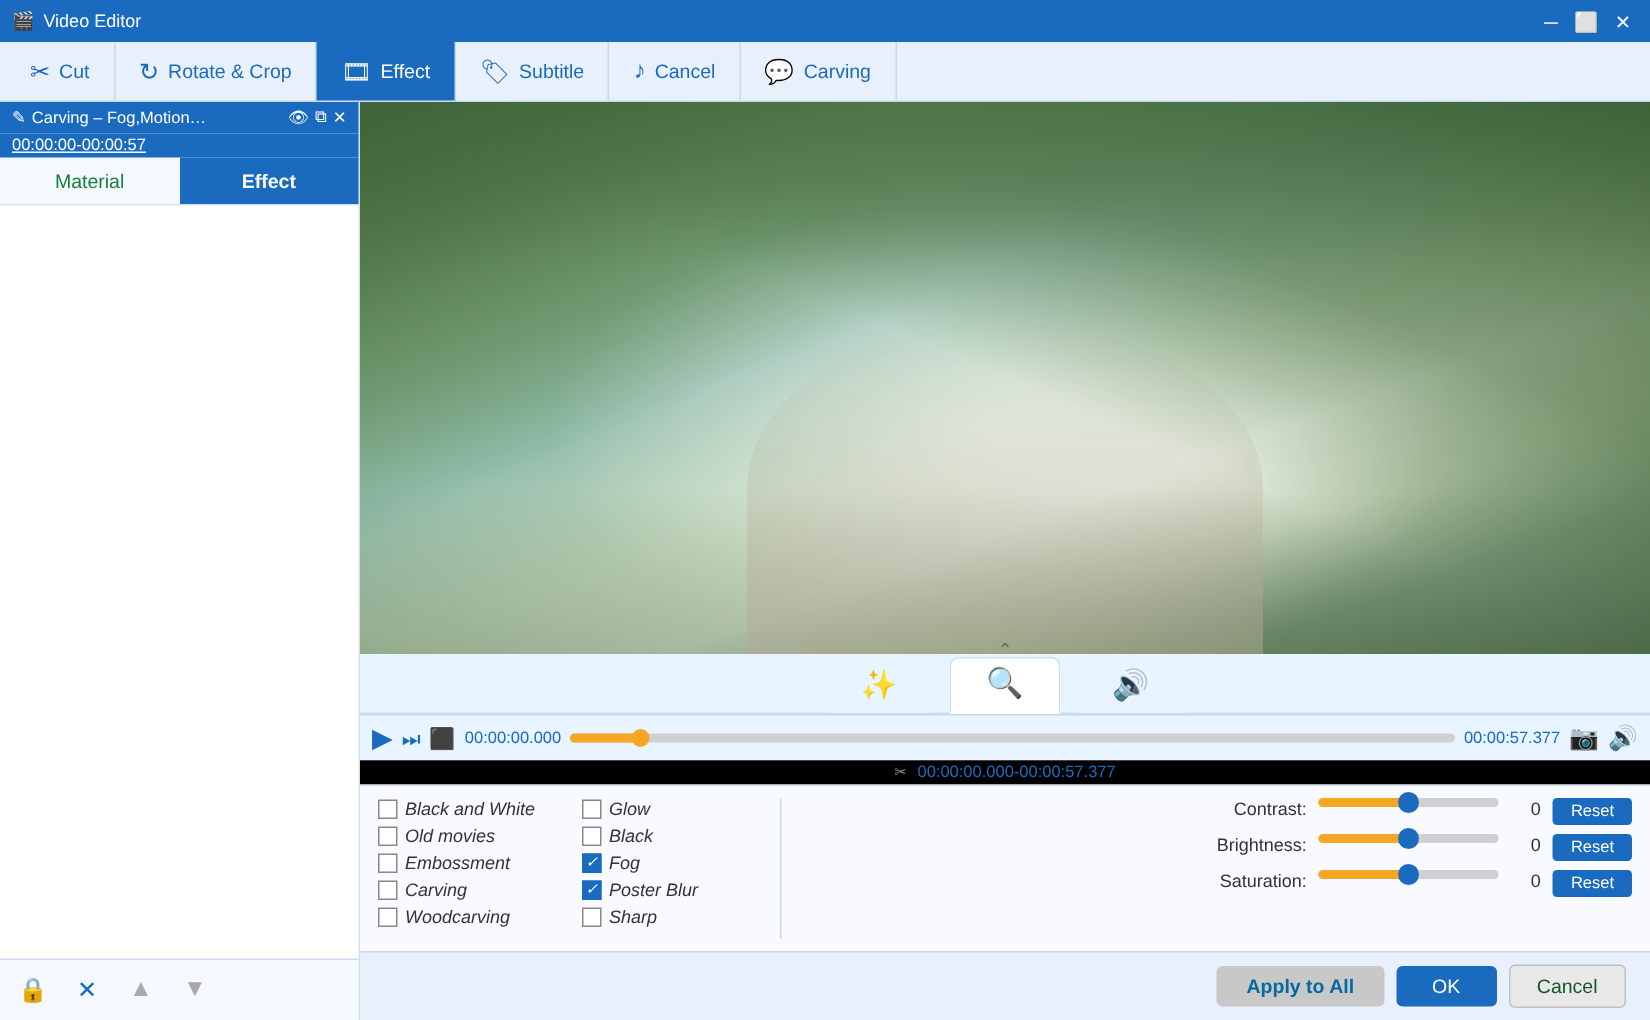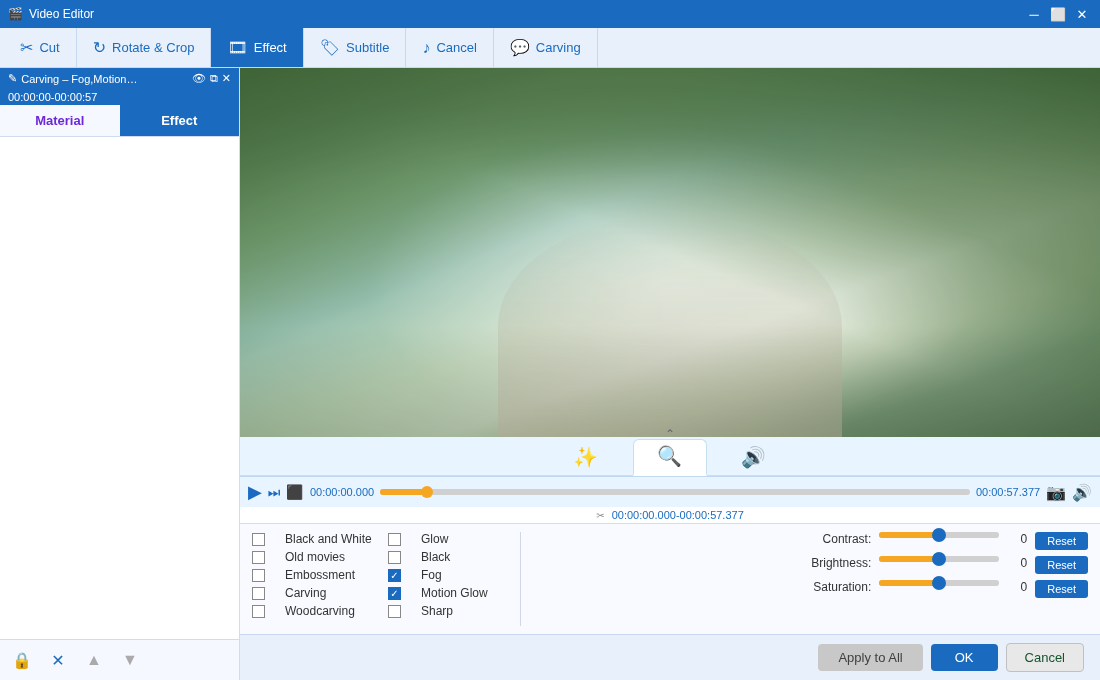--- a/index.html
+++ b/index.html
@@ -63,22 +63,21 @@
     .sidebar-tabs {
       display: flex;
       border-bottom: 1px solid #d0ddf0;
     }
     .sidebar-tab {
       flex: 1;
       text-align: center;
       padding: 8px 0;
       cursor: pointer;
       font-size: 13px;
-      color: #6d28d9;
-      font-weight: bold;
+      color: #15803d;
     }
     .sidebar-tab.active {
       background: #1a6bbf;
       color: white;
       font-weight: bold;
     }
     .sidebar-content {
       flex: 1;
       background: white;
     }
@@ -187,21 +186,21 @@
       position: absolute;
       top: -3px;
       left: 8%;
       transform: translateX(-50%);
     }
     .time-display { color: #1a6bbf; font-size: 11px; white-space: nowrap; }
     .camera-icon { color: #555; font-size: 16px; cursor: pointer; }
 
     
     .time-range {
-      background: #ffffff;
+      background: #000000;
       text-align: center;
       padding: 2px 0;
       color: #1a6bbf;
       font-size: 11px;
     }
 
     
     .bottom-panel {
       background: #f8faff;
       border-top: 1px solid #d0e0f0;
@@ -216,22 +215,23 @@
     }
     .effects-col {
       display: flex;
       flex-direction: column;
       gap: 4px;
       min-width: 120px;
     }
     .effect-item {
       display: flex;
       align-items: center;
-      gap: 20px;
-      cursor: pointer;
+      gap: 5px;
+      cursor: pointer;
+      font-style: italic;
     }
     .effect-checkbox {
       width: 13px;
       height: 13px;
       border: 1px solid #888;
       background: white;
       display: flex;
       align-items: center;
       justify-content: center;
       font-size: 10px;
@@ -299,26 +299,27 @@
       background: #e8f0fb;
       border-top: 1px solid #c8d8f0;
       padding: 8px 16px;
       display: flex;
       align-items: center;
       justify-content: flex-end;
       gap: 8px;
     }
     .apply-all-btn {
       background: #c8c8c8;
-      color: #404040;
+      color: #0369a1;
       border: none;
       padding: 6px 20px;
       border-radius: 4px;
       cursor: pointer;
       font-size: 13px;
+      font-weight: bold;
     }
     .ok-btn {
       background: #1a6bbf;
       color: white;
       border: none;
       padding: 6px 24px;
       border-radius: 4px;
       cursor: pointer;
       font-size: 13px;
     }
@@ -380,21 +381,21 @@
 
     <div style="background:#1a6bbf;color:white;padding:4px 8px;font-size:11px;display:flex;align-items:center;gap:4px;">
       <span>✎</span>
       <span>Carving – Fog,Motion…</span>
       <span style="margin-left:auto;display:flex;gap:4px;">
         <span>👁</span>
         <span>⧉</span>
         <span>✕</span>
       </span>
     </div>
-    <div style="background:#1a6bbf;color:white;padding:2px 8px;font-size:11px;">00:00:00-00:00:57</div>
+    <div style="background:#1a6bbf;color:white;padding:2px 8px;font-size:11px;text-decoration:underline;">00:00:00-00:00:57</div>
 
     <div class="sidebar-tabs">
       <div class="sidebar-tab">
         <span>Material</span>
       </div>
       <div class="sidebar-tab active">
         <span>Effect</span>
       </div>
     </div>
 
@@ -491,21 +492,21 @@
             <div class="effect-item">
               <div class="effect-checkbox"></div>
               <span class="effect-label">Black</span>
             </div>
             <div class="effect-item">
               <div class="effect-checkbox checked">✓</div>
               <span class="effect-label">Fog</span>
             </div>
             <div class="effect-item">
               <div class="effect-checkbox checked">✓</div>
-              <span class="effect-label">Motion Glow</span>
+              <span class="effect-label">Poster Blur</span>
             </div>
             <div class="effect-item">
               <div class="effect-checkbox"></div>
               <span class="effect-label">Sharp</span>
             </div>
           </div>
         </div>
 
         <div style="width:1px;background:#d0d8e8;margin:0 12px;"></div>
 

